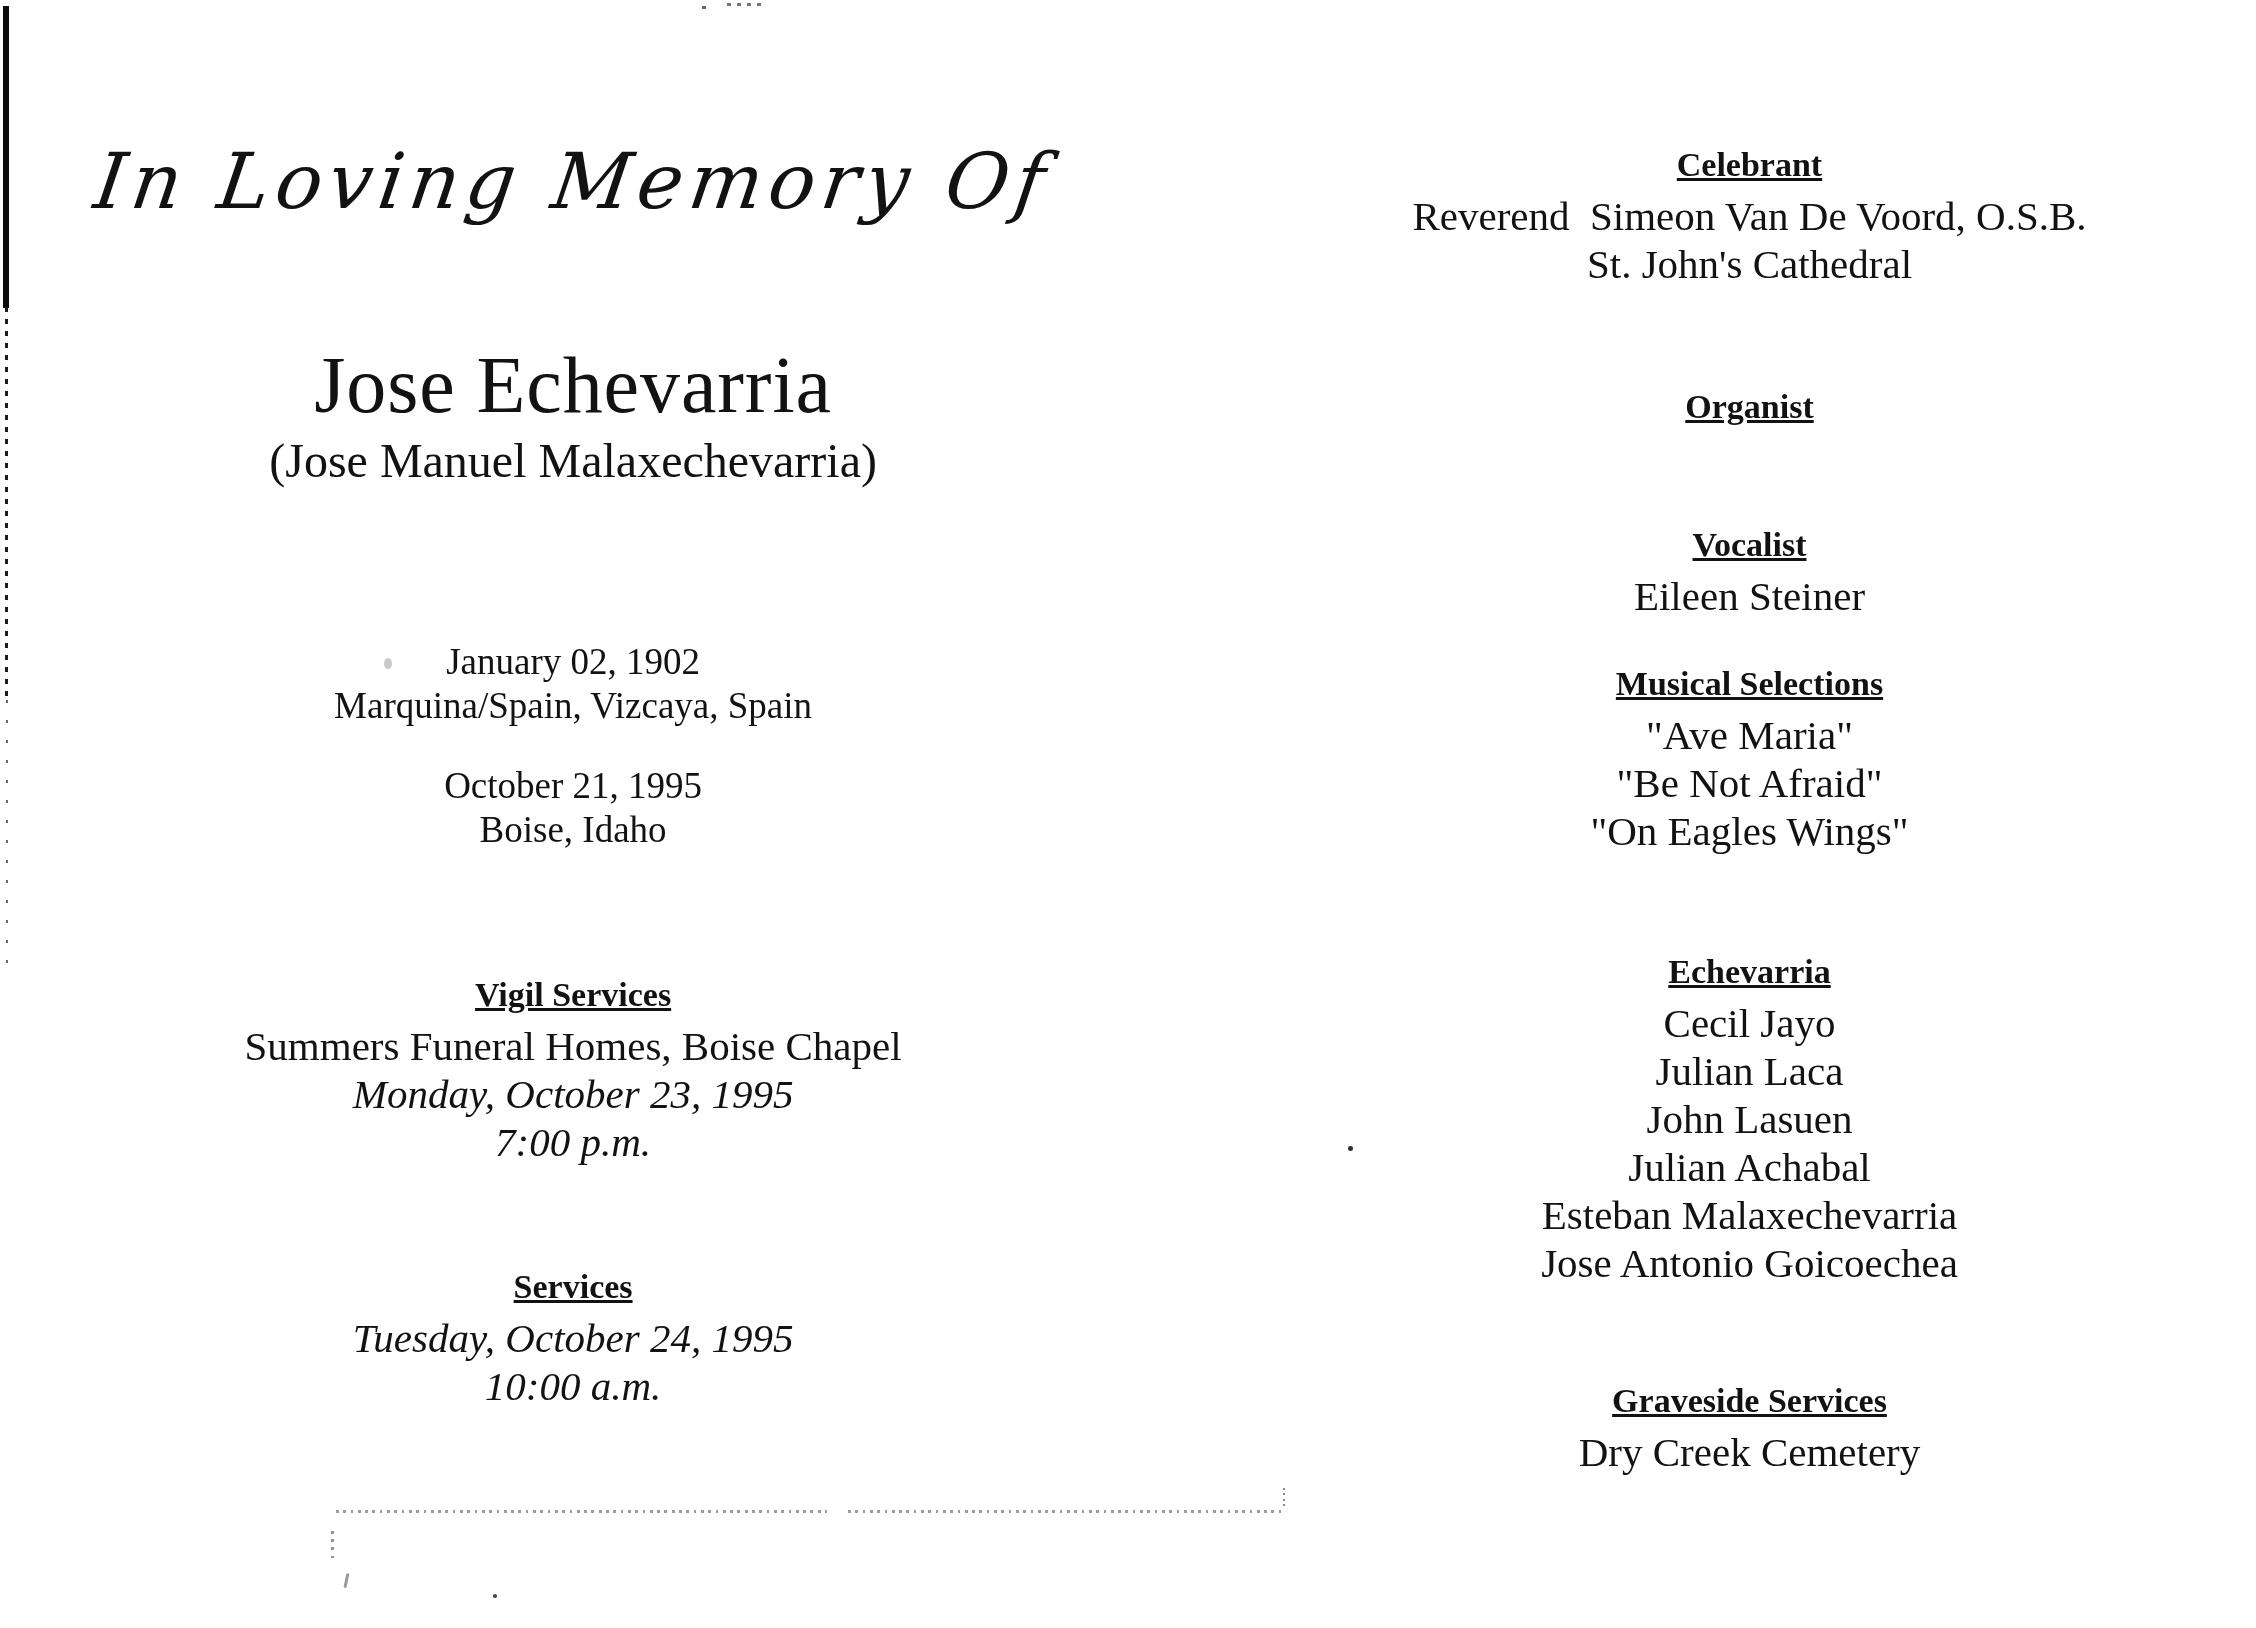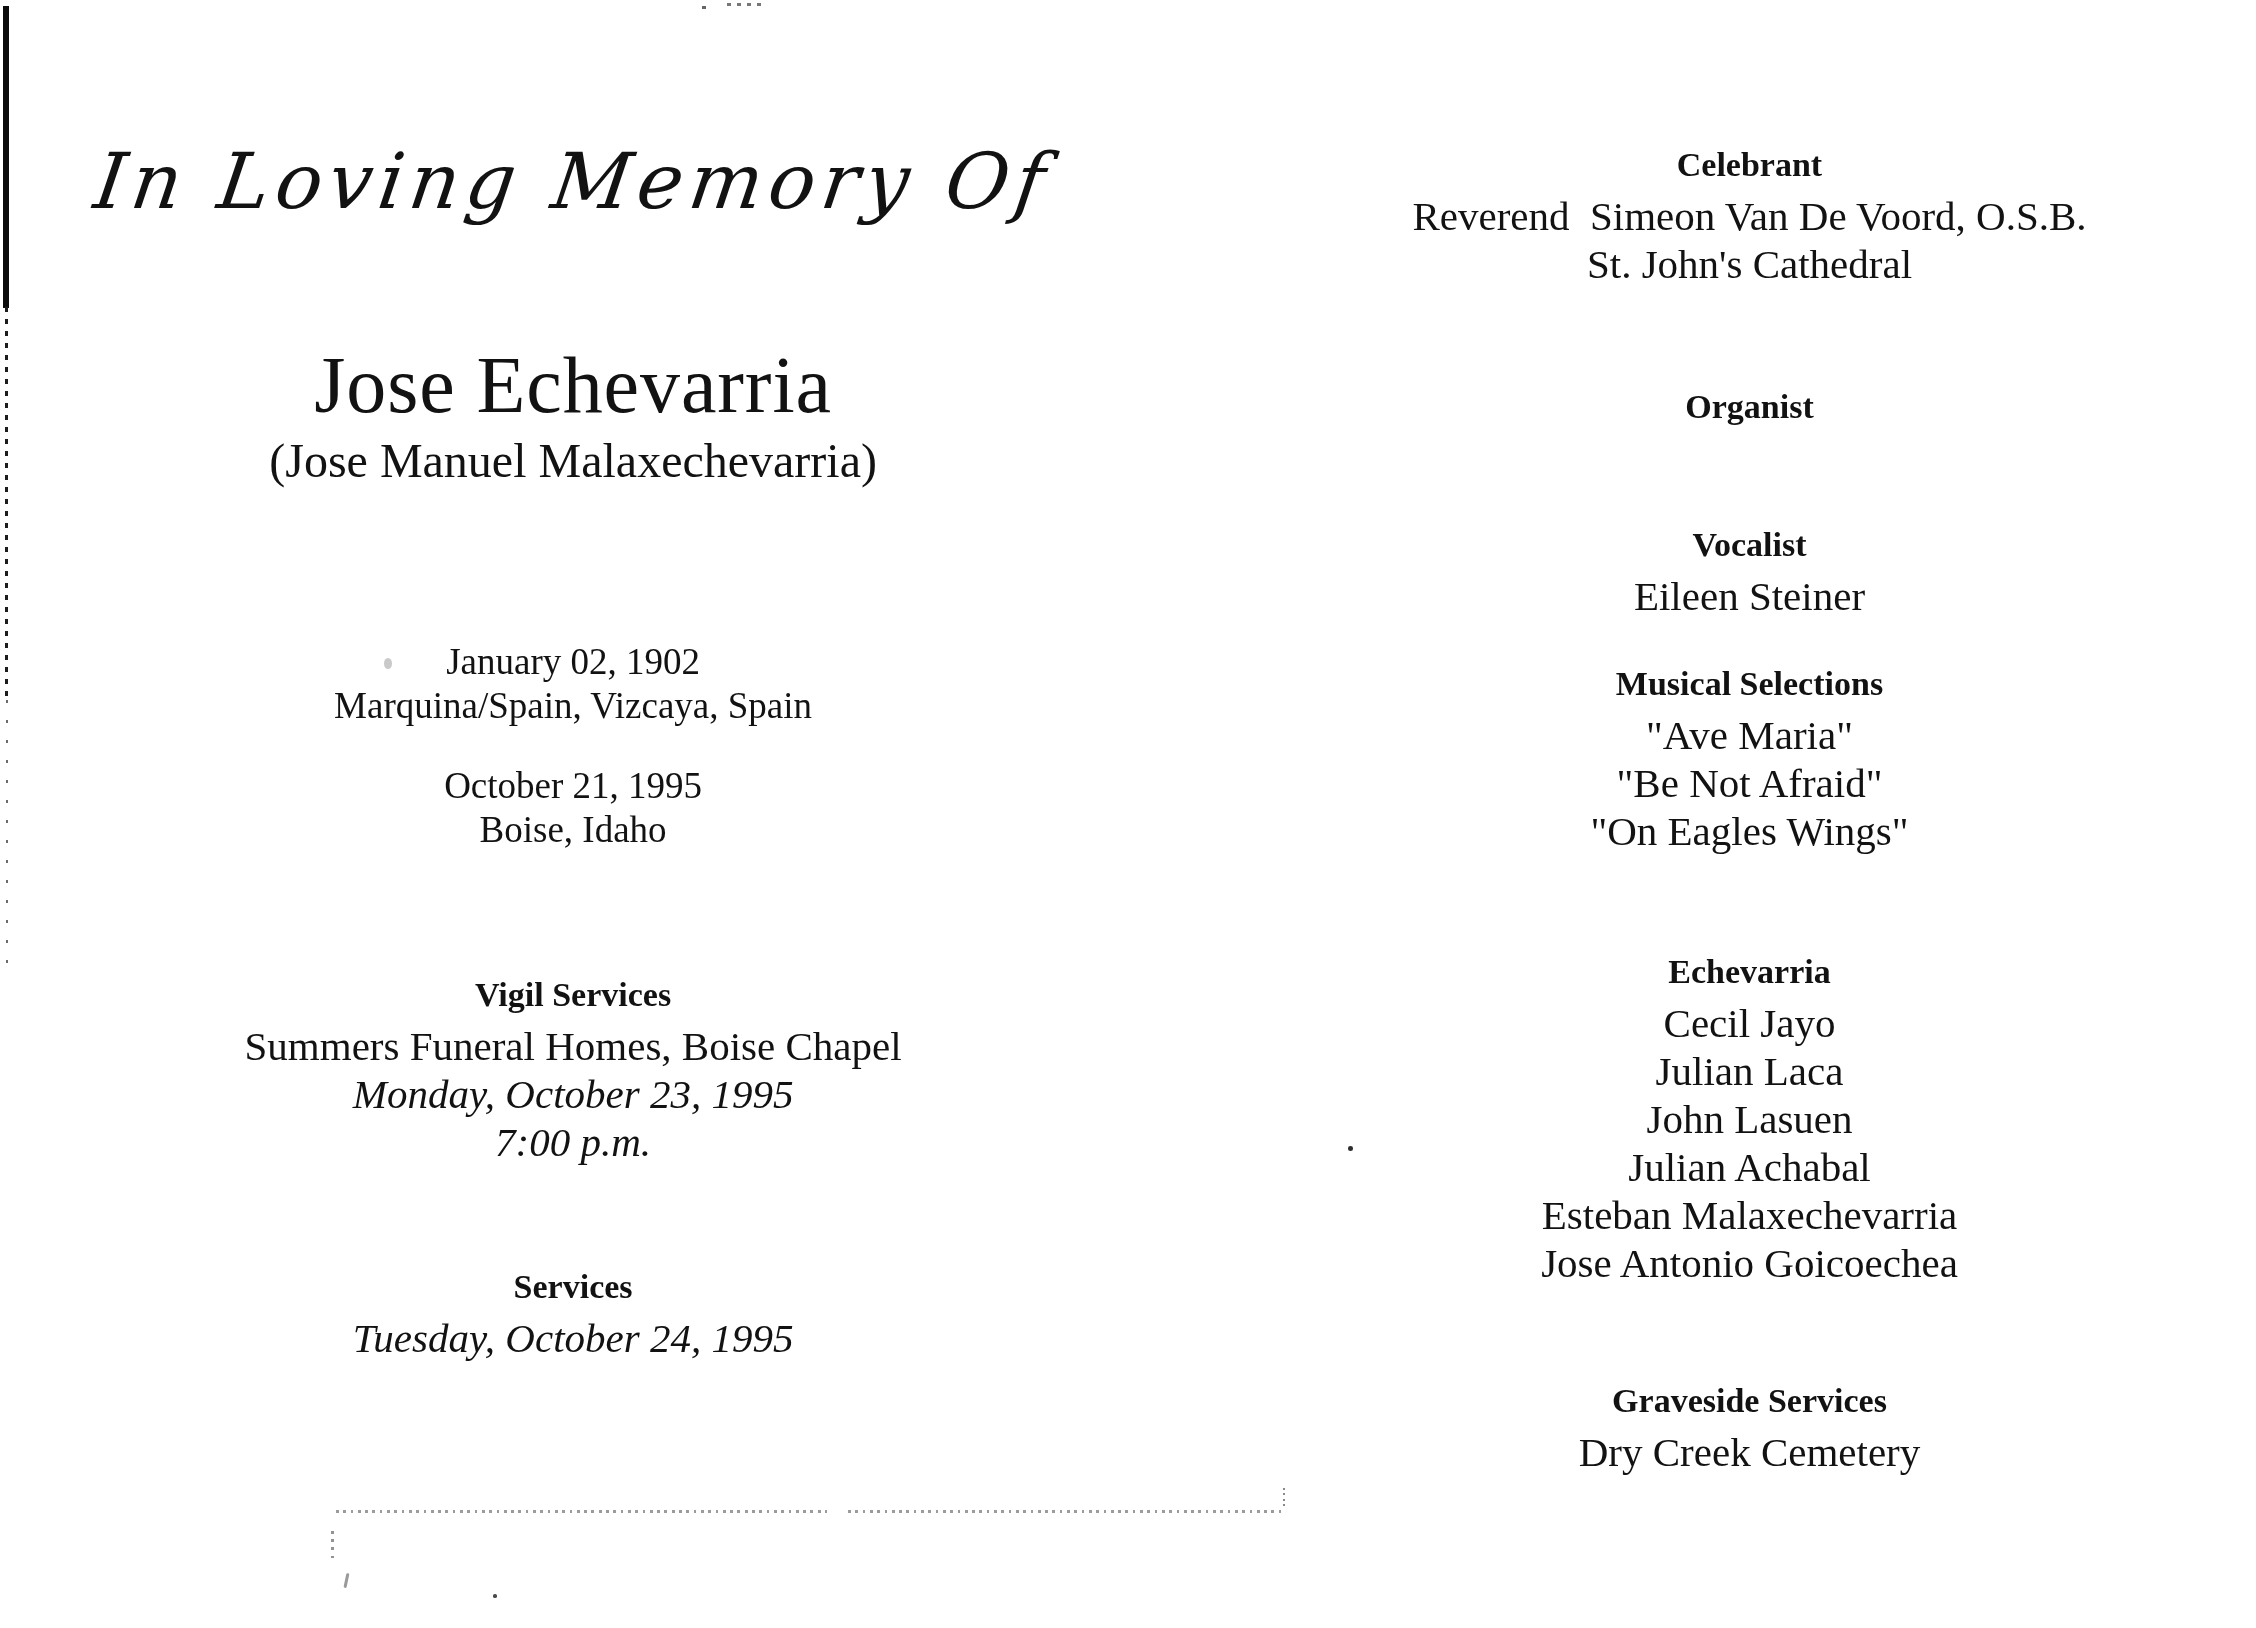--- a/index.html
+++ b/index.html
@@ -19,21 +19,21 @@
     font-family: "DejaVu Serif", serif;
     font-style: italic;
     font-size: 77px;
     letter-spacing: 6.4px;
     transform: skewX(-8deg);
     white-space: nowrap;
   }
   .big-name  { font-size: 80px; line-height: 91px; letter-spacing: 0.9px; }
   .alt-name  { font-size: 48px; line-height: 60px; }
   .small-line { font-size: 37px; line-height: 44px; }
-  .heading   { font-size: 34px; line-height: 42px; font-weight: bold; margin-bottom: 5.5px; }
+  .heading   { font-size: 34px; line-height: 42px; font-weight: bold; margin-bottom: 5.5px; text-decoration: underline; }
   .body-line { font-size: 41px; line-height: 48px; }
   .italic    { font-style: italic; }
   .prewrap   { white-space: pre-wrap; }
 
   
   .artifact { position: absolute; }
   .edge-solid { left: 2.7px; top: 5.5px; width: 6.4px; height: 302px; background: #0b0b0b; }
   .edge-dots1 { left: 4.6px; top: 307px; width: 3.7px; height: 393px;
     background: repeating-linear-gradient(to bottom, #1c1c1c 0 4.6px, transparent 4.6px 12px); }
   .edge-dots2 { left: 5.5px; top: 700px; width: 2.7px; height: 274px; opacity: .75;
@@ -83,20 +83,21 @@
 <div class="block left-col" style="top:974px">
   <div class="heading">Vigil Services</div>
   <div class="body-line">Summers Funeral Homes, Boise Chapel</div>
   <div class="body-line italic">Monday, October 23, 1995</div>
   <div class="body-line italic">7:00 p.m.</div>
 </div>
 
 <div class="block left-col" style="top:1266px">
   <div class="heading">Services</div>
   <div class="body-line italic">Tuesday, October 24, 1995</div>
+  <div class="body-line italic">10:00 a.m.</div>
 </div>
 
 <div class="block right-col" style="top:144px">
   <div class="heading">Celebrant</div>
   <div class="body-line prewrap">Reverend  Simeon Van De Voord, O.S.B.</div>
   <div class="body-line">St. John's Cathedral</div>
 </div>
 
 <div class="block right-col" style="top:386px">
   <div class="heading">Organist</div>

